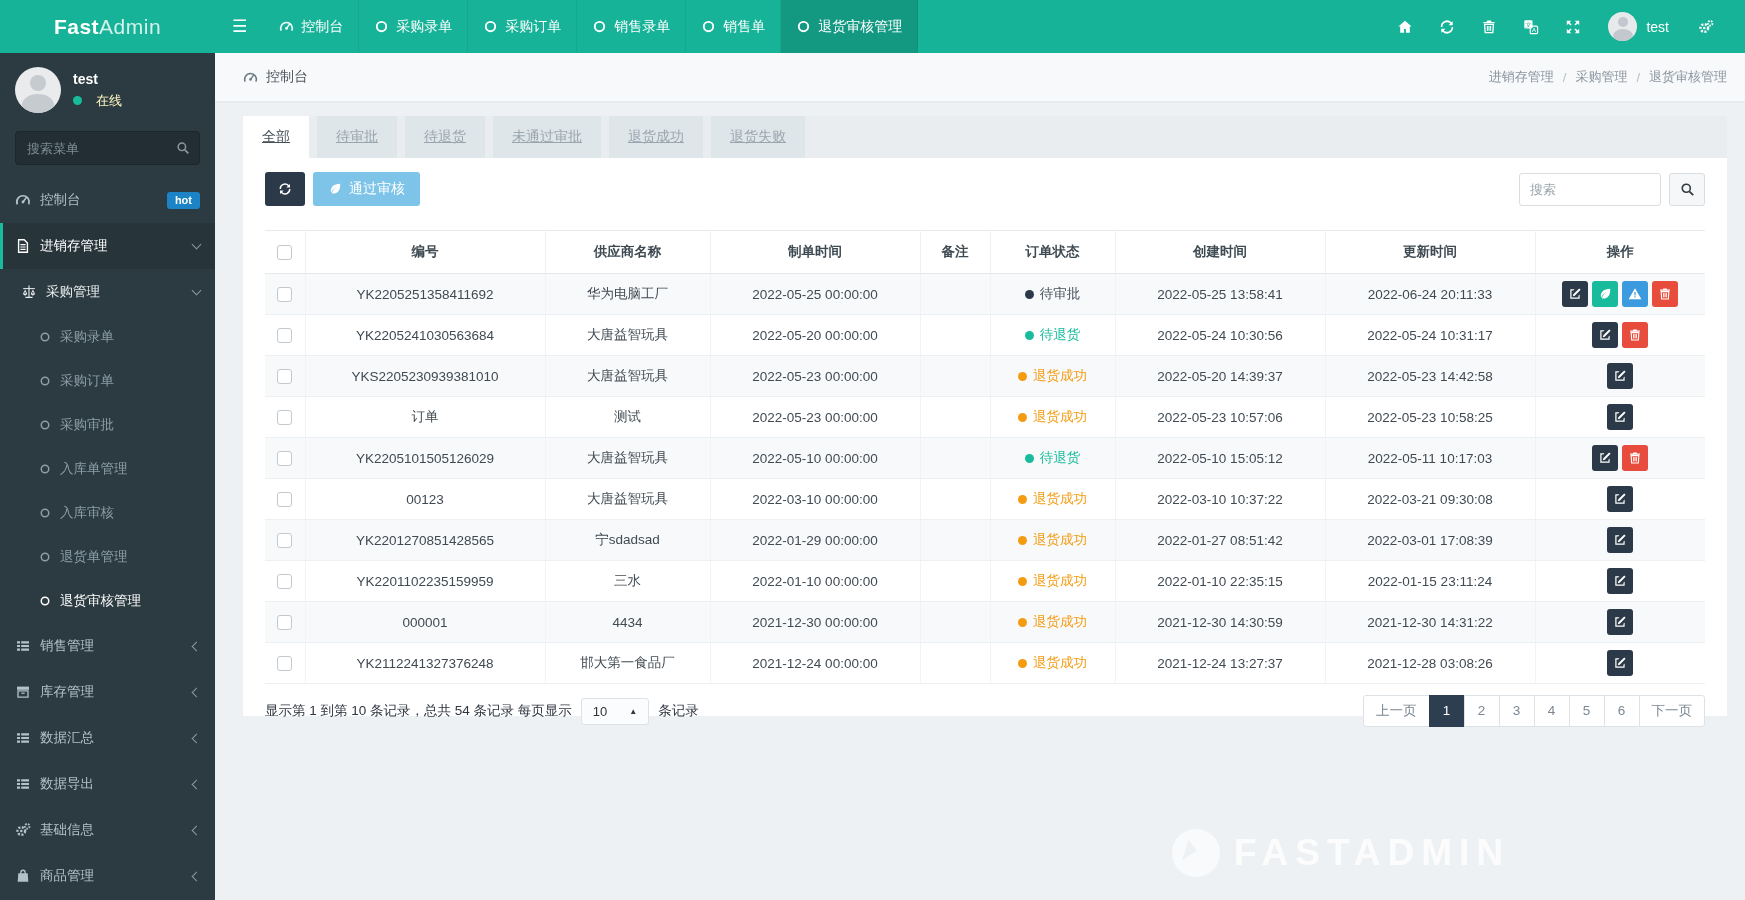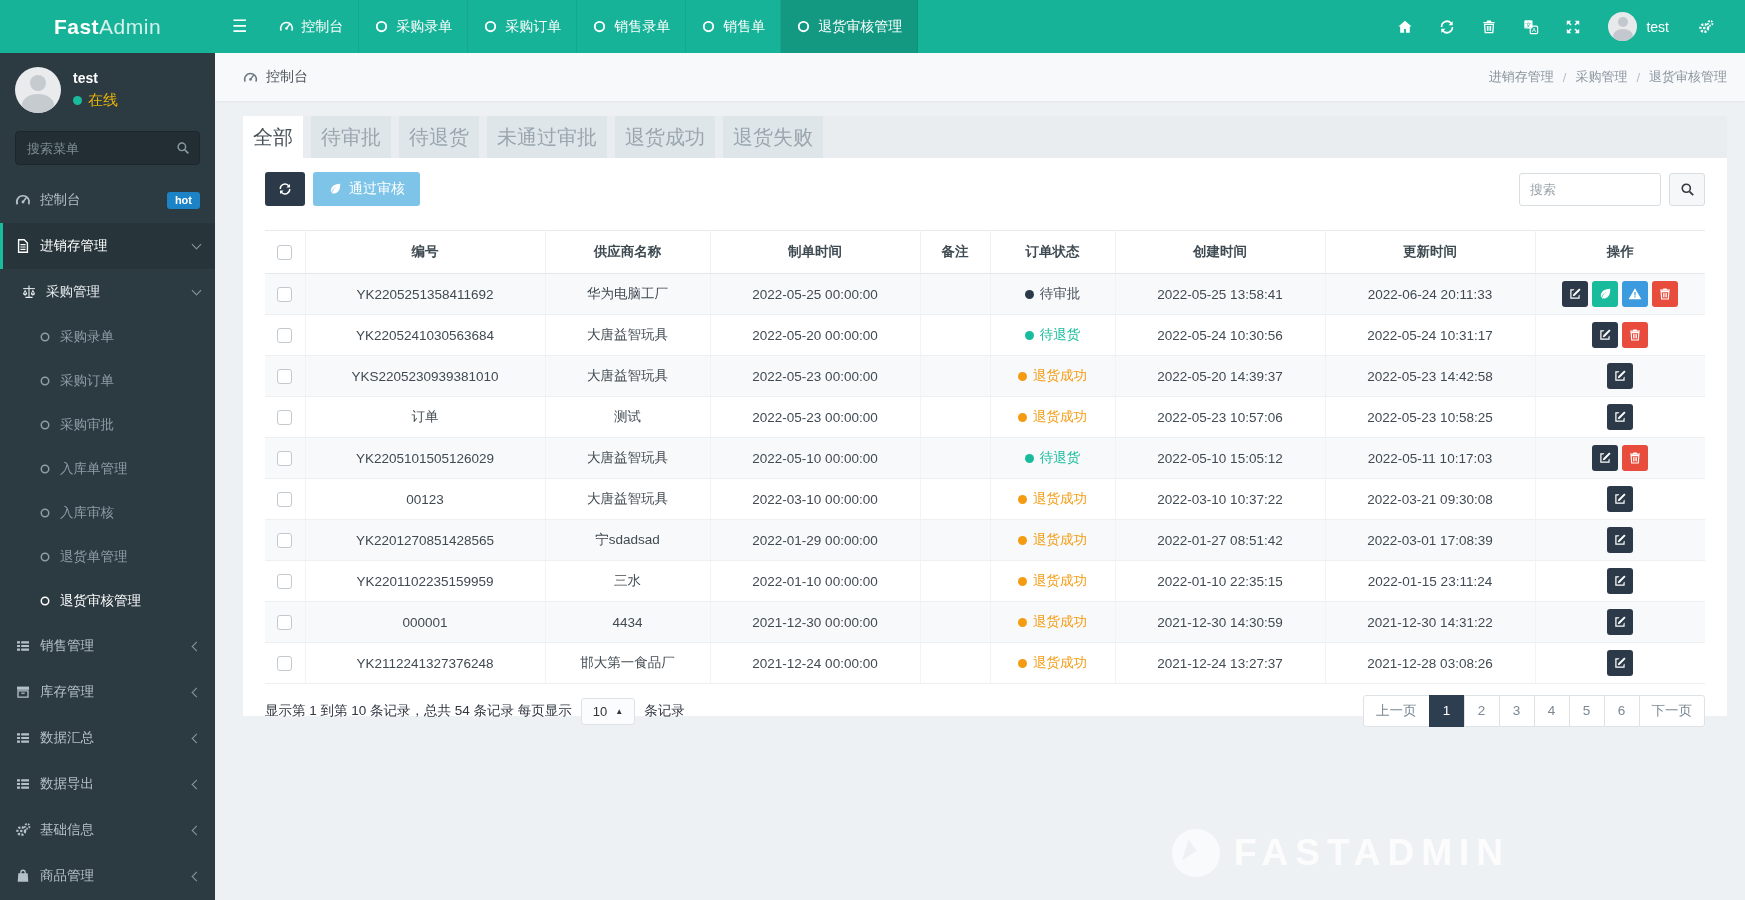--- a/index.html
+++ b/index.html
@@ -30,21 +30,21 @@
   
   .shell { display:flex; height:853px; }
 
   
   .sidebar { width:215px; background:#2c3a41; flex-shrink:0; }
   .user-panel { display:flex; align-items:center; gap:12px; padding:14px 15px 10px; }
   .side-avatar { width:46px; height:46px; border-radius:50%; background:#e9ebed; position:relative; overflow:hidden; }
   .side-avatar::before { content:""; position:absolute; left:15px; top:8px; width:16px; height:16px; border-radius:50%; background:#c6cbd0; }
   .side-avatar::after { content:""; position:absolute; left:7px; top:27px; width:32px; height:22px; border-radius:50%; background:#c6cbd0; }
   .user-meta .name { color:#fff; font-size:14px; font-weight:700; margin-bottom:5px; }
-  .user-meta .status { display:flex; align-items:center; gap:6px; color:#eab308; font-size:15px; }
+  .user-meta .status { display:flex; align-items:center; gap:14px; color:#fef9c3; font-size:13px; }
   .dot-online { width:9px; height:9px; border-radius:50%; background:#18bc9c; }
   .side-search { margin:8px 15px 12px; position:relative; }
   .side-search input { width:100%; height:34px; background:#232e34; border:1px solid #1d262b; border-radius:4px;
                        color:#cfd8dc; font-size:13px; padding:0 30px 0 11px; outline:none; font-family:inherit; }
   .side-search input::placeholder { color:#7d8c94; }
   .side-search .icon { position:absolute; right:10px; top:10px; width:14px; height:14px; color:#8a98a0; }
   .side-search .icon svg { width:14px; height:14px; }
   .side-menu { display:flex; flex-direction:column; }
   .menu-item { display:flex; align-items:center; height:44px; padding:0 15px; color:#b4c1c8; font-size:13.5px; cursor:pointer; }
   .menu-item .menu-icon { width:16px; height:16px; margin-right:9px; flex-shrink:0; }
@@ -66,21 +66,21 @@
   .crumbbar { height:48px; background:#f8f9fb; box-shadow:0 1px 2px rgba(0,0,0,.05); display:flex; align-items:center;
               justify-content:space-between; padding:0 18px 0 28px; }
   .crumb-left { display:flex; align-items:center; gap:8px; color:#51595f; font-size:14px; }
   .crumb-left .icon { width:15px; height:15px; color:#6a7a84; }
   .crumb-left .icon svg { width:15px; height:15px; }
   .crumb-right { display:flex; align-items:center; gap:9px; font-size:13px; color:#8a959e; }
   .crumb-sep { color:#b8c0c6; }
 
   .content { flex:1; padding:15px 18px 0 28px; position:relative; }
   .filter-tabs { height:42px; background:#e9edf0; display:flex; align-items:stretch; }
-  .ftab { display:flex; align-items:center; padding:0 10px; font-size:20px; color:#9aa6ae; background:#dfe6ea; margin-right:8px; cursor:pointer; }
+  .ftab { display:flex; align-items:center; padding:0 19px; font-size:14px; color:#9aa6ae; background:#dfe6ea; margin-right:8px; cursor:pointer;text-decoration:underline; }
   .ftab.active { background:#fff; color:#454f56; }
   .panel-body { background:#fff; height:558px; padding:14px 22px 0; }
 
   .toolbar { display:flex; align-items:center; }
   .btn { display:inline-flex; align-items:center; justify-content:center; gap:7px; height:34px; border:none; border-radius:3px;
          color:#fff; font-size:14px; cursor:pointer; font-family:inherit; }
   .btn .icon, .btn .icon svg { width:14px; height:14px; }
   .btn-refresh { width:40px; background:#2b3948; }
   .btn-approve { background:#7dc4e8; padding:0 15px; margin-left:8px; }
   .search-group { margin-left:auto; display:flex; gap:8px; }
@@ -104,21 +104,21 @@
   .abtn { display:inline-flex; align-items:center; justify-content:center; width:26px; height:26px; border-radius:3px;
           margin:0 2px; color:#fff; cursor:pointer; vertical-align:middle; }
   .abtn svg { width:14px; height:14px; }
   .abtn.btn-dark { background:#2b3948; }
   .abtn.btn-green { background:#18bc9c; }
   .abtn.btn-blue { background:#3c9ade; }
   .abtn.btn-red { background:#e74c3c; }
 
   .pager { display:flex; align-items:center; margin-top:11px; }
   .pager-info { display:flex; align-items:center; gap:9px; font-size:13.5px; color:#2f3640; }
-  .pp-select { display:inline-flex; align-items:center; gap:8px; border:1px solid #dde2e6; background:#fbfcfd;
+  .pp-select { display:inline-flex; align-items:center; gap:22px; border:1px solid #dde2e6; background:#fbfcfd;
                border-radius:3px; padding:5px 11px; font-size:13px; color:#333; cursor:pointer; }
   .pp-select .caret { font-size:8px; color:#2f3640; }
   .pages { margin-left:auto; display:flex; list-style:none; }
   .pages li { min-width:36px; padding:0 12px; height:32px; line-height:30px; text-align:center; border:1px solid #dde2e6;
               background:#fff; color:#7b8894; font-size:13.5px; margin-left:-1px; cursor:pointer; }
   .pages li:first-child { border-radius:3px 0 0 3px; margin-left:18px; }
   .pages li:last-child { border-radius:0 3px 3px 0; }
   .pages li.active { background:#2c3e50; border-color:#2c3e50; color:#fff; }
 
   .watermark { position:absolute; right:235px; top:728px; display:flex; align-items:center; gap:14px; pointer-events:none; }

